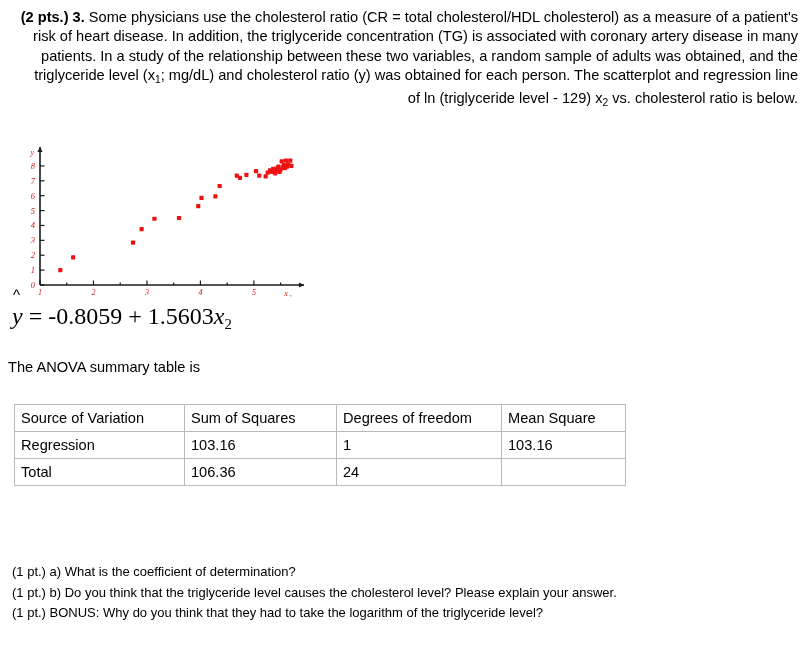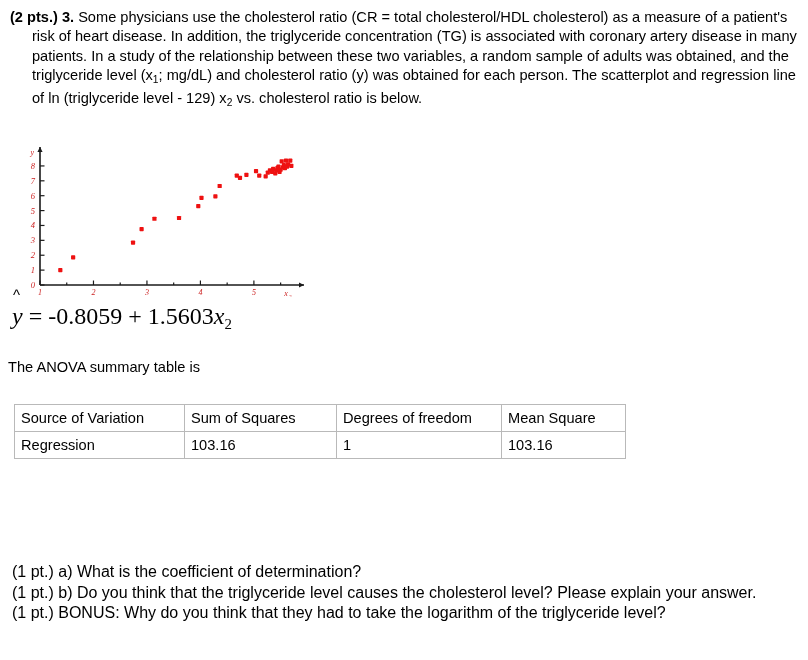--- a/index.html
+++ b/index.html
@@ -17,21 +17,21 @@
   }
 
   
   #question-stem {
     position: absolute;
     left: 10px;
     top: 8px;
     width: 788px;
     font-size: 14.6px;
     line-height: 19.4px;
-    text-align: left;
+    text-align: right;
   }
   #question-stem .stem-body {
     display: block;
     padding-left: 22px;
     text-indent: -22px;
   }
   .b { font-weight: bold; }
   sub { font-size: 0.7em; vertical-align: -0.28em; }
 
   
@@ -113,21 +113,21 @@
   #anova-table .c1 { width: 152px; }
   #anova-table .c2 { width: 165px; margin-top: 48px; }
   #anova-table .c3 { width: 125px; margin-left: 25px; }
 
   
   #sub-questions {
     position: absolute;
     left: 12px;
     top: 562px;
     width: 790px;
-    font-size: 16px;
+    font-size: 13px;
     line-height: 20.5px;
   }
   #sub-questions .subq {
     display: block;
     padding-left: 22px;
     text-indent: -22px;
   }
 </style>
 </head>
 <body>
@@ -233,20 +233,26 @@
       <th class="c3">Mean Square</th>
     </tr>
   </thead>
   <tbody>
     <tr>
       <td class="c0">Regression</td>
       <td class="c1">103.16</td>
       <td class="c2">1</td>
       <td class="c3">103.16</td>
     </tr>
+    <tr>
+      <td class="c0">Total</td>
+      <td class="c1">106.36</td>
+      <td class="c2">24</td>
+      <td class="c3"></td>
+    </tr>
   </tbody>
 </table>
 
 <div id="sub-questions">
   <span class="subq">(1 pt.) a) What is the coefficient of determination?</span>
   <span class="subq">(1 pt.) b) Do you think that the triglyceride level causes the cholesterol level? Please explain your answer.</span>
   <span class="subq">(1 pt.) BONUS: Why do you think that they had to take the logarithm of the triglyceride level?</span>
 </div>
 
 </body></html>

